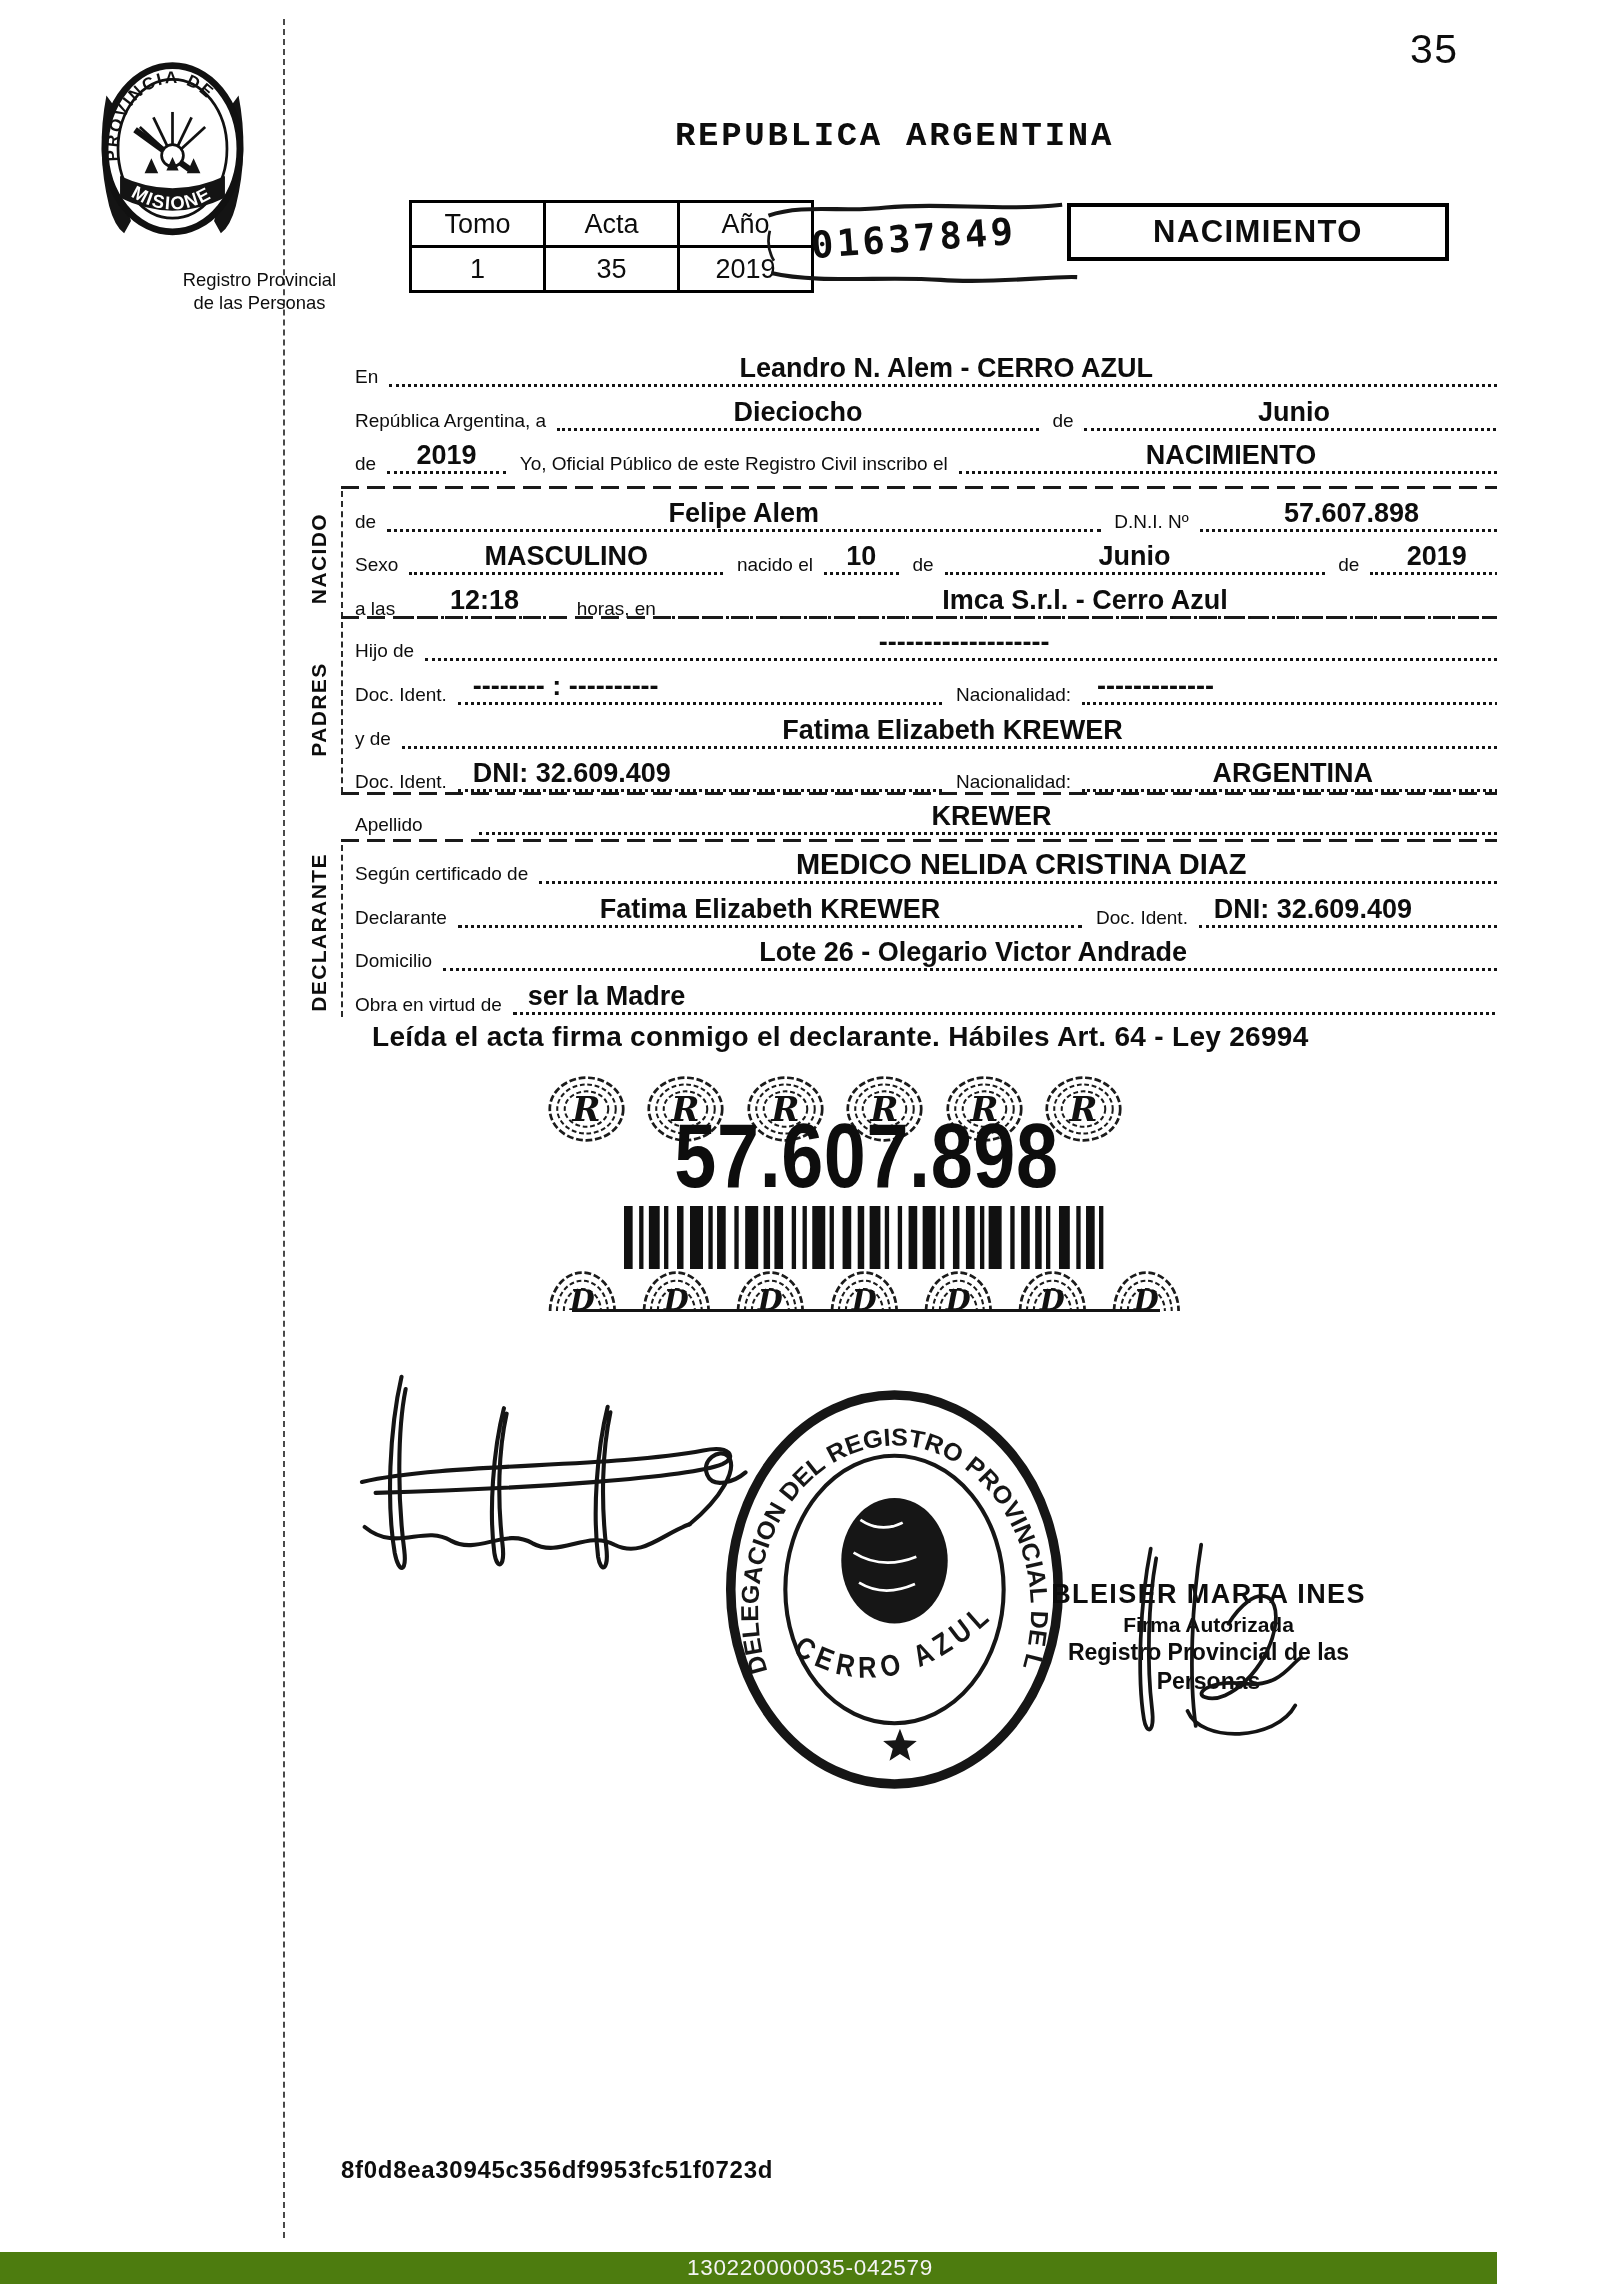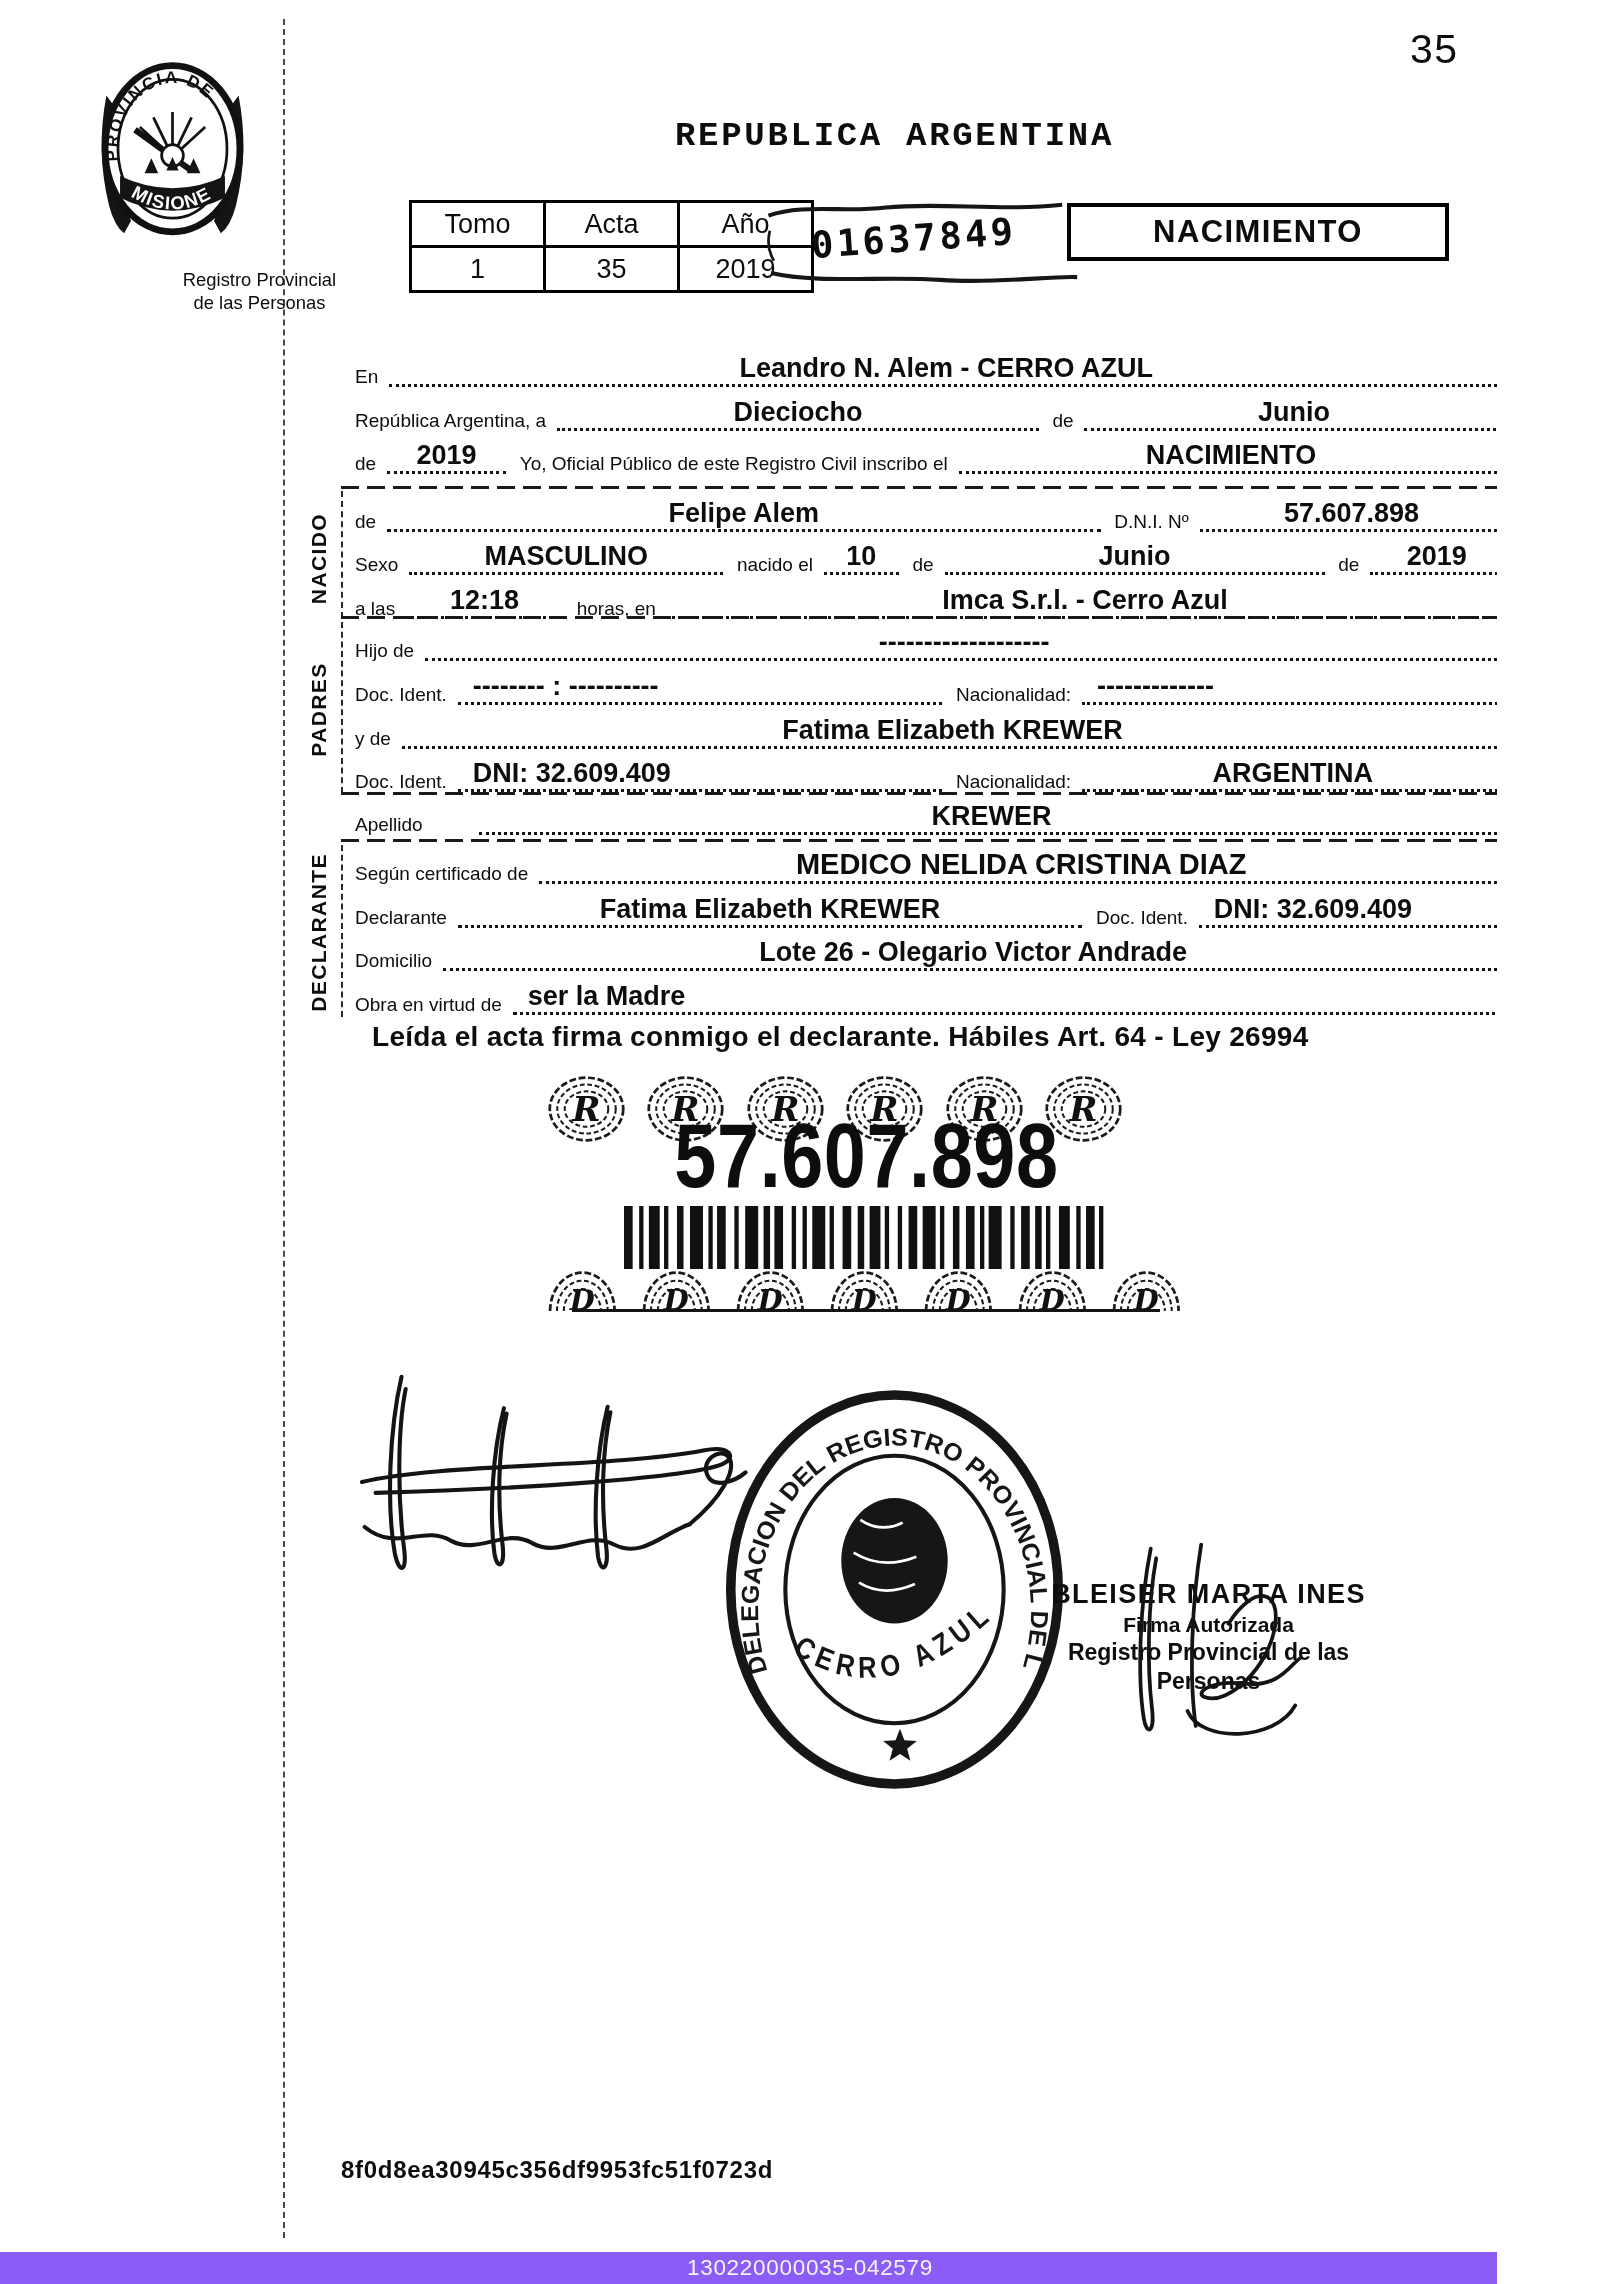--- a/index.html
+++ b/index.html
@@ -70,21 +70,21 @@
 
   
   .sig{position:absolute;}
   .authstamp{position:absolute;left:1024px;top:1578px;width:369px;text-align:center;line-height:1.25;}
   .authname{font-size:27px;font-weight:bold;letter-spacing:1.4px;}
   .authrole{font-size:21px;font-weight:bold;}
   .authorg{font-size:23px;font-weight:bold;}
 
   
   .hash{position:absolute;left:341px;top:2156px;font-size:24px;font-weight:bold;letter-spacing:0.7px;}
-  .footbar{position:absolute;left:0;top:2252px;width:1620px;height:32px;background:#8b5cf6;
+  .footbar{position:absolute;left:0;top:2252px;width:1620px;height:32px;background:#4d7c0f;
            display:flex;align-items:center;justify-content:center;}
   .footbar span{color:#f4f4f4;font-size:22.5px;letter-spacing:0.7px;}
 </style>
 </head>
 <body>
 
 <div class="page">
 
   <div class="vborder" style="left:283px;top:19px;height:2219px;"></div>
   <div class="vborder" style="left:1520px;top:40px;height:2020px;"></div>

